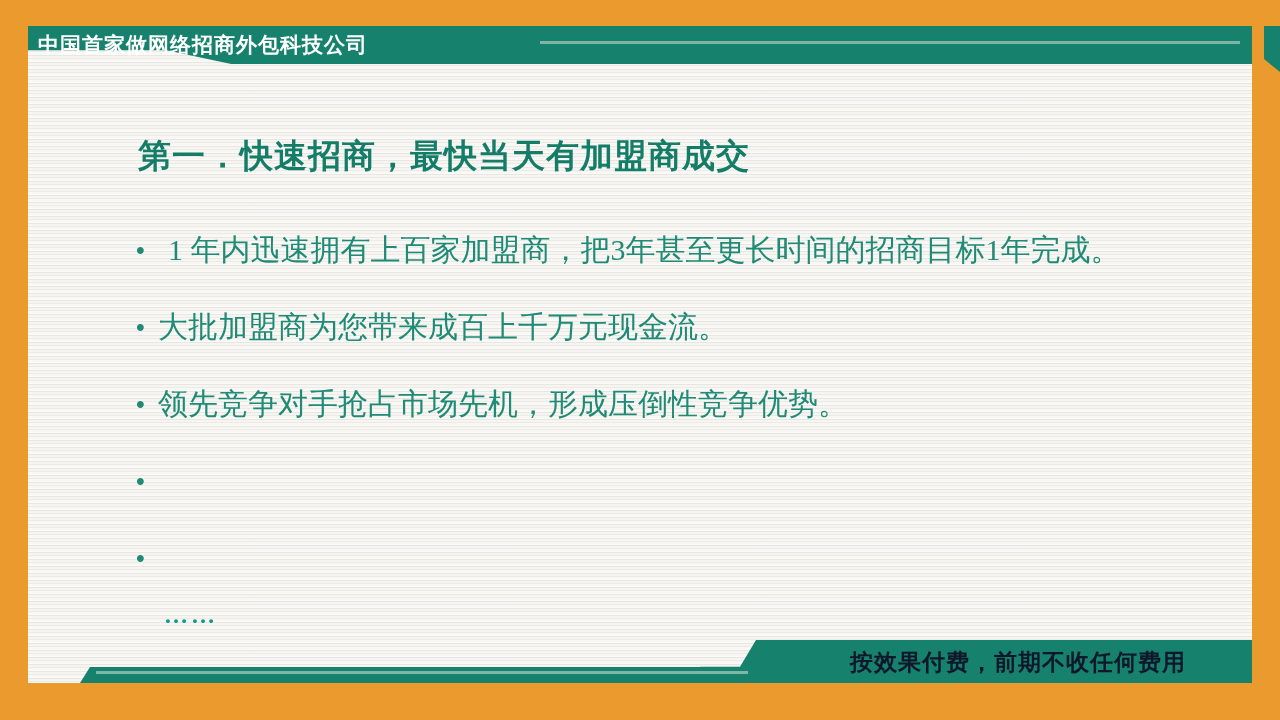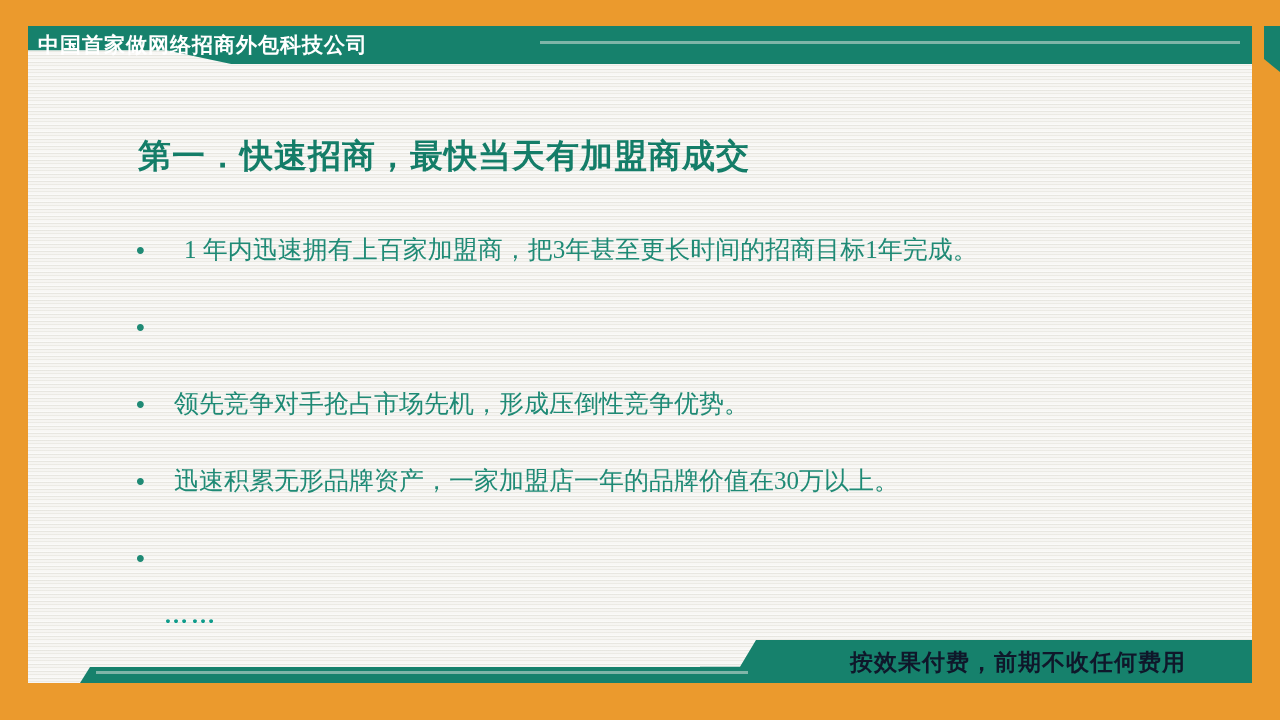--- a/index.html
+++ b/index.html
@@ -123,25 +123,24 @@
     flex: 0 0 auto;
     width: 22px;
     color: #1f8a75;
     font-size: 25px;
     line-height: 34px;
     text-align: left;
   }
   .bullet-text {
     flex: 0 0 auto;
     color: #1f8a75;
-    font-size: 25px;
+    font-size: 30px;
     line-height: 34px;
     font-family: "Liberation Serif", "DejaVu Serif", serif;
     letter-spacing: 0px;
-    margin-left: 16px;
   }
   .bullet-row.indented .bullet-text {
     padding-left: 10px;
   }
 
   #ellipsis {
     position: absolute;
     left: 136px;
     top: 512px;
     color: #0f9c8b;
@@ -209,30 +208,30 @@
 
     <div id="bullets">
 
       <div class="bullet-row indented">
         <span class="bullet-mark">•</span>
         <span class="bullet-text">1 年内迅速拥有上百家加盟商，把3年甚至更长时间的招商目标1年完成。</span>
       </div>
 
       <div class="bullet-row">
         <span class="bullet-mark">•</span>
+        <span class="bullet-text">大批加盟商为您带来成百上千万元现金流。</span>
       </div>
 
       <div class="bullet-row">
         <span class="bullet-mark">•</span>
         <span class="bullet-text">领先竞争对手抢占市场先机，形成压倒性竞争优势。</span>
       </div>
 
       <div class="bullet-row">
         <span class="bullet-mark">•</span>
-        <span class="bullet-text">迅速积累无形品牌资产，一家加盟店一年的品牌价值在30万以上。</span>
       </div>
 
       <div class="bullet-row">
         <span class="bullet-mark">•</span>
       </div>
 
     </div>
 
     <div id="ellipsis">……</div>
 

